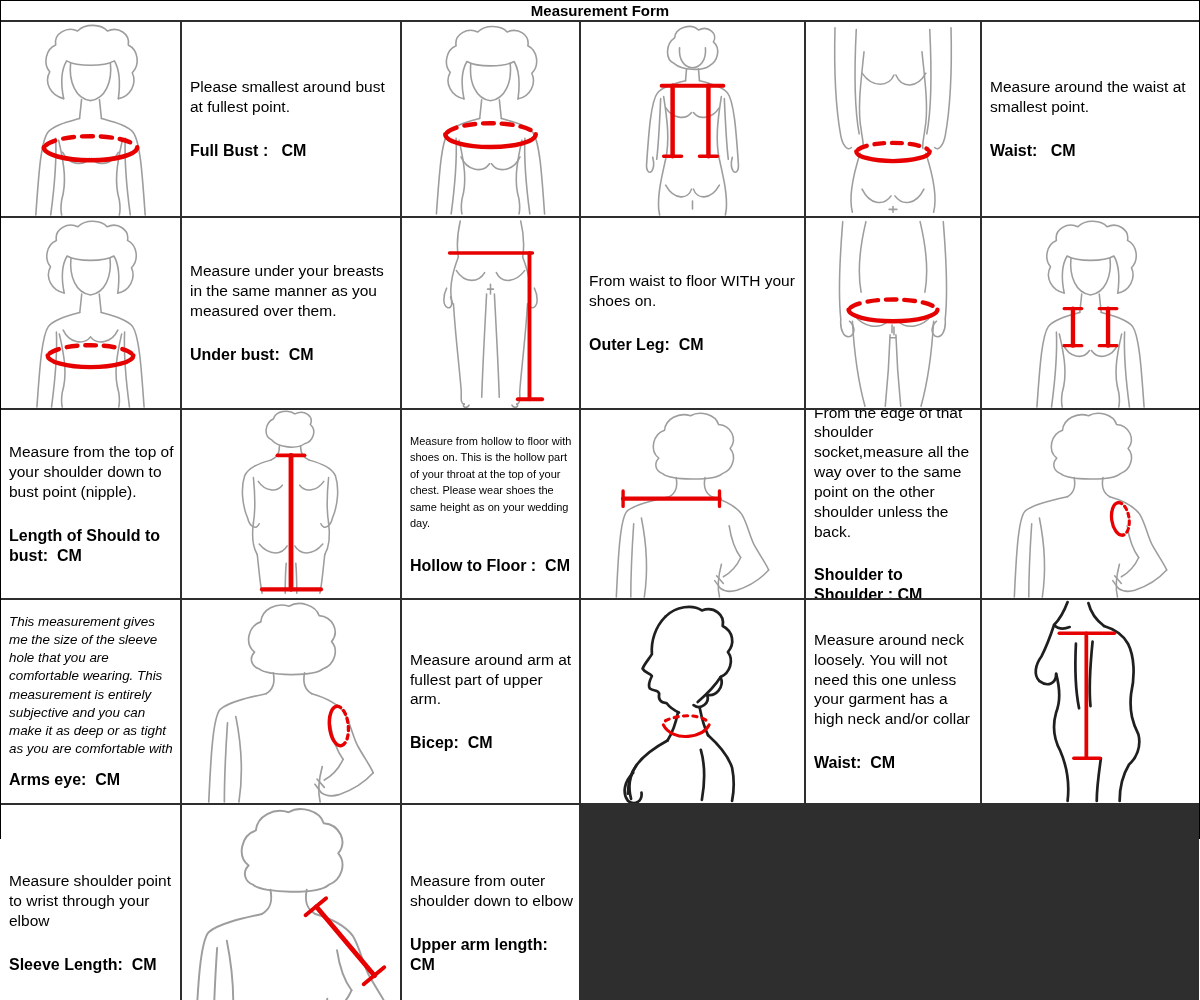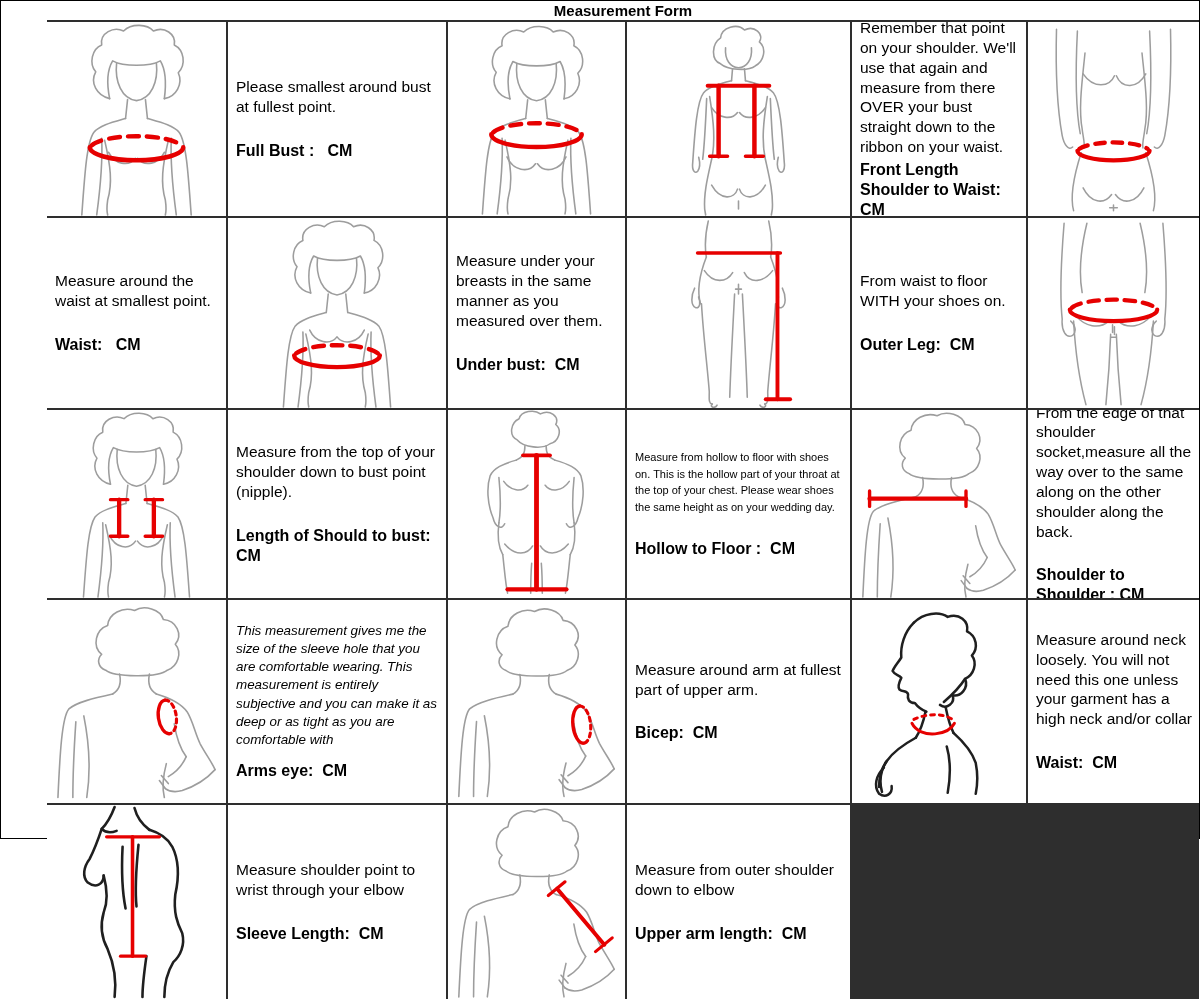--- a/index.html
+++ b/index.html
@@ -1,18 +1,18 @@
 <!DOCTYPE html>
 <html><head>
 <meta charset="utf-8">
 <style>
   * { box-sizing: border-box; margin: 0; padding: 0; }
   html,body { background:#fff; }
   body { width:1200px; height:1000px; font-family:"Liberation Sans", sans-serif; color:#000; overflow:hidden; }
-  .form { width:1200px; height:839px; border:1px solid #000; display:flex; flex-direction:column;padding-left:46px; }
+  .form { width:1200px; height:839px; border:1px solid #000; display:flex; flex-direction:column; }
   .title-bar { flex:0 0 21px; display:flex; align-items:center; justify-content:center;
                font-weight:bold; font-size:15px; border-bottom:2px solid #2e2e2e; background:#fff; }
   .grid { flex:1 1 auto; display:grid;
           grid-template-columns:179px 218px 177px 223px 174px auto;
           grid-template-rows:194px 190px 188px 203px auto;
           gap:2px; background:#2e2e2e; }
   .cell { background:#fff; overflow:hidden; }
   .fig-cell { display:flex; align-items:center; justify-content:center; }
   .fig-cell svg { width:100%; height:100%; display:block; }
   .text-cell { display:flex; flex-direction:column; justify-content:center; padding:6px 5px 6px 8px; }
@@ -98,24 +98,20 @@
           <path d="M63,164 C72,180 86,178 89,168 M91,168 C94,178 108,180 117,164"></path>
           <path d="M90,180 L90,188"></path>
         </g>
         <g class="red">
           <path stroke-width="4" d="M59,64 L121,64"></path>
           <path stroke-width="4.5" d="M70,64 L70,135 M106,64 L106,135"></path>
           <path stroke-width="3.5" d="M61,135 L79,135 M97,135 L115,135"></path>
         </g>
       </svg>
     </div>
-    <div class="cell text-cell tight">
-      <p class="instr">Remember that point on your shoulder. We'll use that again and measure from there OVER your bust straight down to the ribbon on your waist.</p>
-      <p class="mlabel">Front Length Shoulder to Waist:   CM</p>
-    </div>
 
     <div class="cell fig-cell">
       <svg viewBox="0 0 180 195">
         <g class="body">
           <path d="M30,3 C29,42 30,82 36,115 C38,125 43,131 47,127"></path>
           <path d="M52,5 C50,45 50,86 55,113"></path>
           <path d="M150,3 C151,42 150,82 144,115 C142,125 137,131 133,127"></path>
           <path d="M128,5 C130,45 130,86 125,113"></path>
           <path d="M60,28 C57,58 53,86 57,108 C58,117 60,123 59,128"></path>
           <path d="M120,28 C123,58 127,86 123,108 C122,117 120,123 121,128"></path>
@@ -287,21 +283,21 @@
           <path d="M120,160 C116,175 116,186 118,194"></path>
           <path d="M119,185 L113,177 M122,180 L115,172"></path>
         </g>
         <g class="red">
           <path stroke-width="4.5" d="M18,92 L118,92"></path>
           <path stroke-width="3.5" d="M18,84 L18,100 M118,84 L118,100"></path>
         </g>
       </svg>
     </div>
     <div class="cell text-cell">
-      <p class="instr">From the edge of that shoulder socket,measure all the way over to the same along on the other shoulder along the back.</p>
+      <p class="instr">From the edge of that shoulder socket,measure all the way over to the same point on the other shoulder unless the back.</p>
       <p class="mlabel">Shoulder to Shoulder : CM</p>
     </div>
 
     <div class="cell fig-cell">
       <svg viewBox="0 0 180 195">
         <g class="body">
           <path d="M55,50 C45,42 49,25 61,21 C62,9 76,2 88,6 C98,0 114,5 117,15 C130,16 137,30 129,40 C136,48 132,62 121,66 C112,74 67,73 59,66 C51,63 50,55 55,50 Z"></path>
           <path d="M73,70 C75,80 73,86 66,90"></path>
           <path d="M103,70 C101,80 103,86 110,90"></path>
           <path d="M66,90 C48,94 30,98 22,105 C15,113 13,150 11,194"></path>

